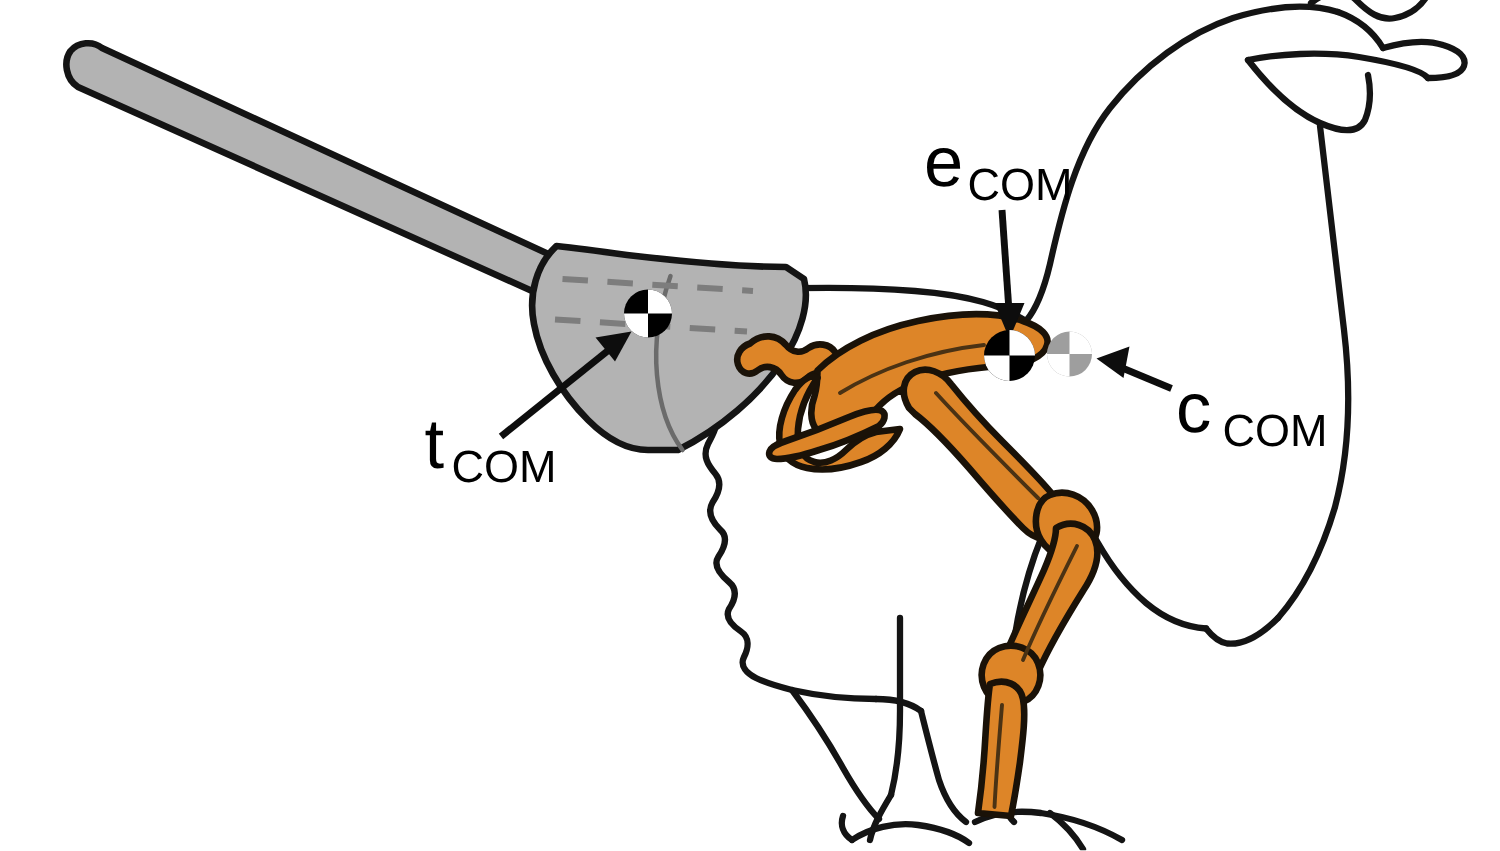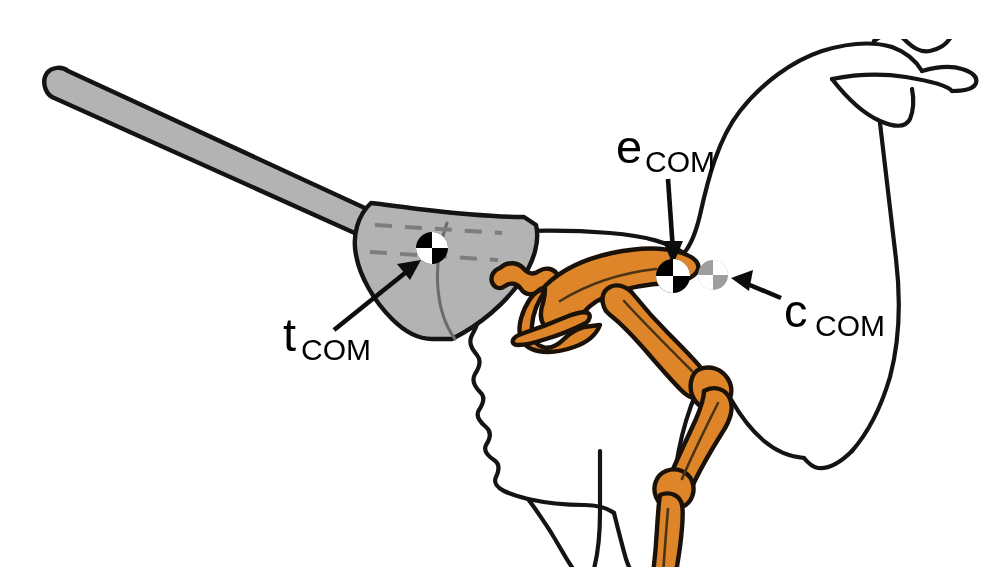--- a/index.html
+++ b/index.html
@@ -11,21 +11,20 @@
     width: 1000px;
     height: 567px;
     overflow: hidden;
     font-family: "Liberation Sans", sans-serif;
   }
   #figure-root {
     position: relative;
     width: 1000px;
     height: 502px;
     background: #ffffff;
-    margin-top: 39px;
   }
   #diagram-svg {
     display: block;
     width: 1000px;
     height: 567px;
   }
   .outline-stroke {
     fill: none;
     stroke: #141414;
     stroke-width: 4.2;

